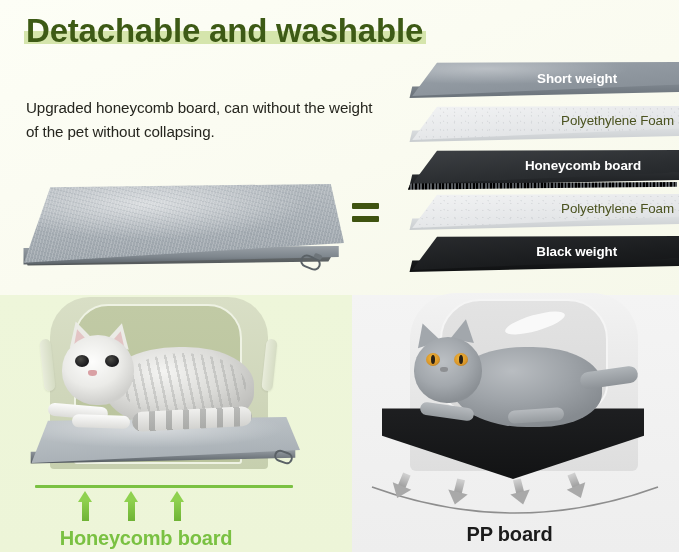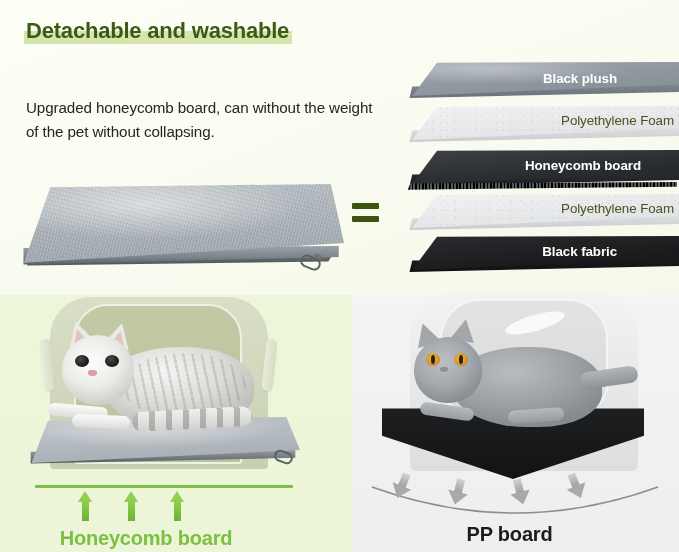--- a/index.html
+++ b/index.html
@@ -22,21 +22,21 @@
     background: linear-gradient(160deg, #fdfef6 0%, #fafbf0 55%, #f6f8ea 100%);
   }
 
   
   #title-block {
     position: absolute; left: 26px; top: 14px; width: 372px;
   }
   .title-line {
     position: relative;
     display: inline-block;
-    font-size: 22px;
+    font-size: 33px;
     font-weight: bold;
     color: #3d5a15;
     line-height: 33px;
     letter-spacing: -0.2px;
     white-space: nowrap;
     margin-bottom: 2px;
   }
   .title-line .hl {
     position: absolute;
     left: -2px; right: -3px;
@@ -599,21 +599,21 @@
     <div id="equals-sign">
       <i></i>
       <i></i>
     </div>
 
     <div id="layer-stack">
 
       <div class="layer" id="layer-0">
         <div class="slab-edge"></div>
         <div class="slab"></div>
-        <div class="lbl">Black plush</div>
+        <div class="lbl">Short weight</div>
       </div>
 
       <div class="layer" id="layer-1">
         <div class="slab-edge"></div>
         <div class="slab"></div>
         <div class="lbl">Polyethylene Foam</div>
       </div>
 
       <div class="layer" id="layer-2">
         <div class="slab-edge"></div>
@@ -624,21 +624,21 @@
 
       <div class="layer" id="layer-3">
         <div class="slab-edge"></div>
         <div class="slab"></div>
         <div class="lbl">Polyethylene Foam</div>
       </div>
 
       <div class="layer" id="layer-4">
         <div class="slab-edge"></div>
         <div class="slab"></div>
-        <div class="lbl">Black fabric</div>
+        <div class="lbl">Black weight</div>
       </div>
 
     </div>
   </div>
 
   <div id="bottom-section">
 
     <div id="panel-left">
 
       <div id="carrier-left">

